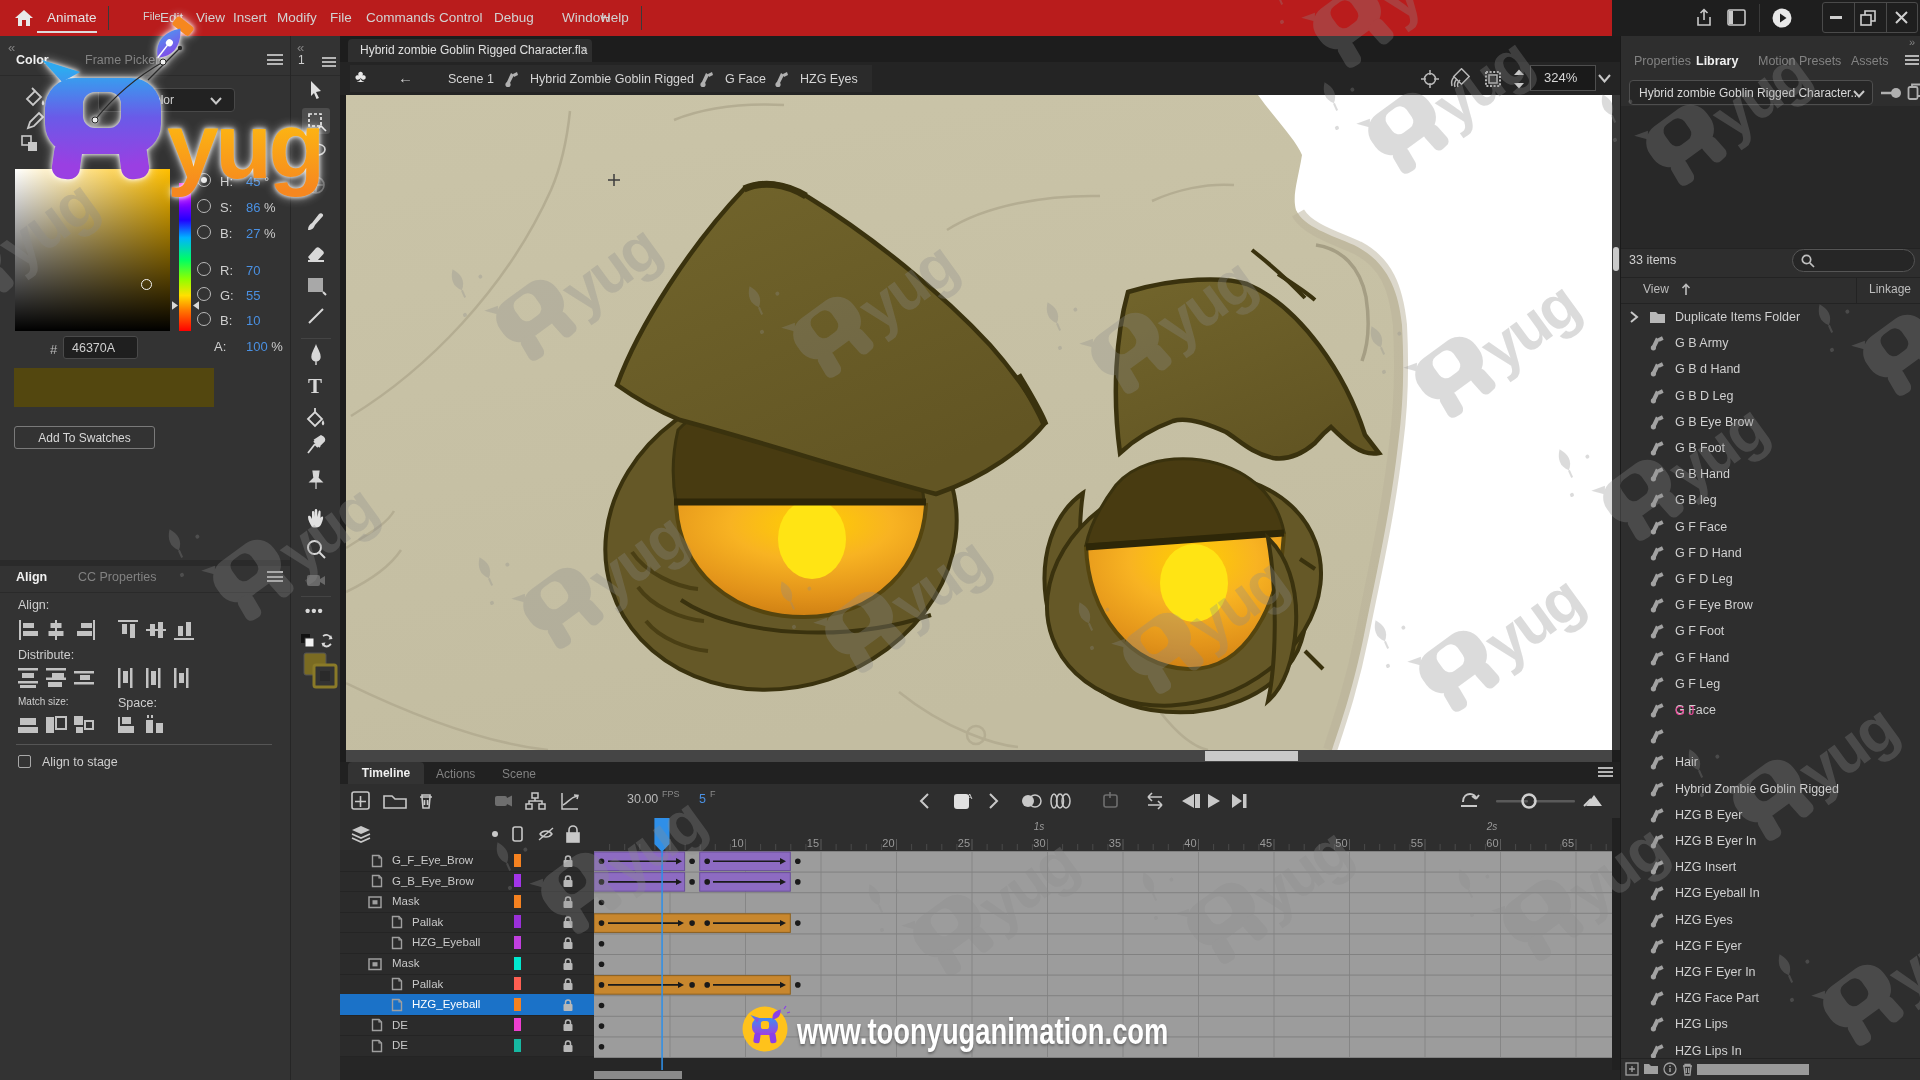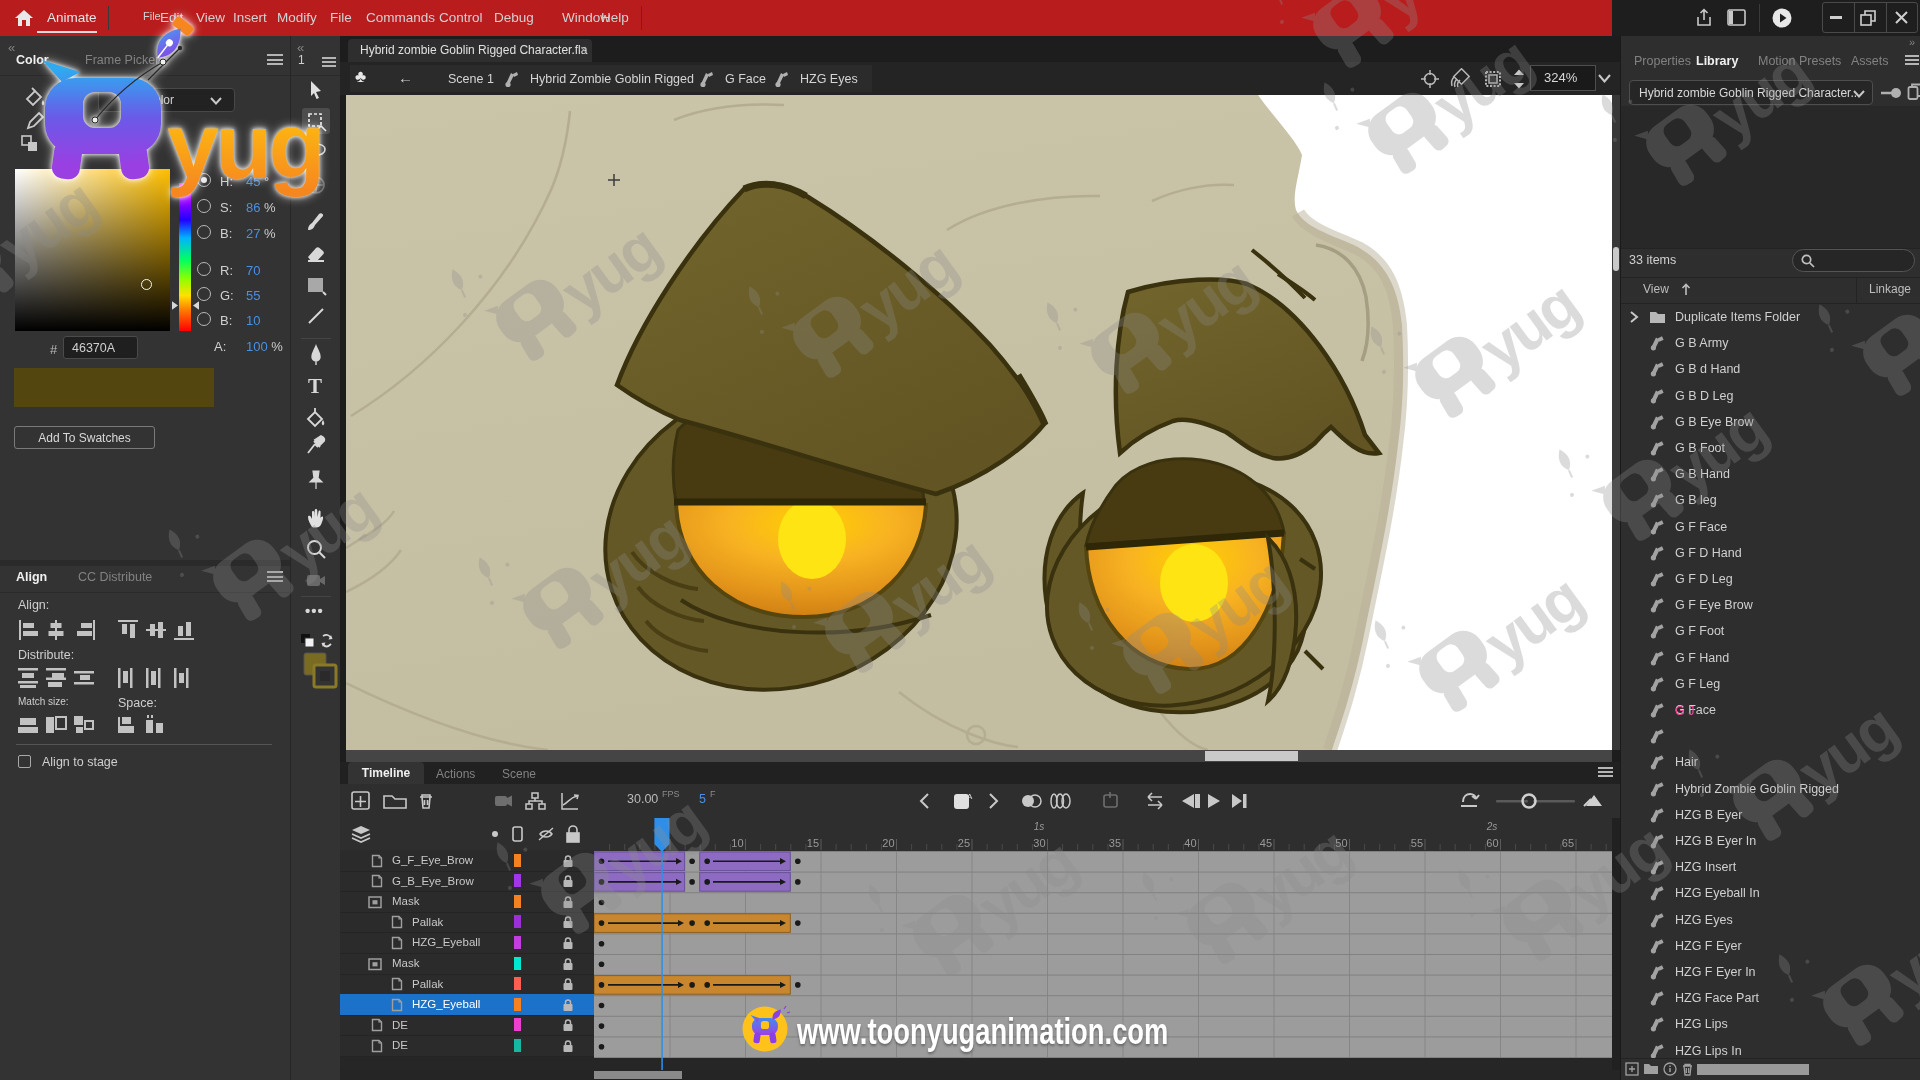--- a/index.html
+++ b/index.html
@@ -142,21 +142,21 @@
  <div class="abs txt" style="left:214px;top:303px;font-size:13px">A:</div>
     <div class="abs blue" style="left:246px;top:303px;font-size:13px">100 <span style="color:#ccc">%</span></div>
  <div class="abs" style="left:50px;top:306px;font-size:13px;color:#bbb">#</div>
  <div class="abs" style="left:63px;top:300px;width:75px;height:23px;background:#1f1f1f;border:1px solid #4a4a4a;border-radius:3px"></div>
  <div class="abs txt" style="left:72px;top:305px;font-size:12.5px">46370A</div>
  <div class="abs" style="left:14px;top:332px;width:200px;height:39px;background:#53470f"></div>
  <div class="abs" style="left:14px;top:390px;width:141px;height:23px;border:1px solid #7a7a7a;border-radius:3px;text-align:center;line-height:22px;font-size:12px;color:#d8d8d8">Add To Swatches</div>
 
  <div class="abs" style="left:0px;top:524px;width:290px;height:6px;background:#2a2a2a"></div>
  <div class="abs" style="left:16px;top:534px;font-size:12.5px;color:#f0f0f0;font-weight:bold">Align</div>
- <div class="abs dim" style="left:78px;top:534px;font-size:12.5px">CC Distribute</div>
+ <div class="abs dim" style="left:78px;top:534px;font-size:12.5px">CC Properties</div>
  <div class="abs" style="left:267px;top:535px;width:16px;height:11px;border-top:2px solid #b5b5b5;border-bottom:2px solid #b5b5b5">
       <div style="margin-top:2.5px;height:2px;background:#b5b5b5"></div>
     </div>
  <div class="abs" style="left:0px;top:556px;width:290px;height:1px;background:#2a2a2a"></div>
  <div class="abs txt" style="left:18px;top:562px;font-size:12.5px">Align:</div>
  <svg class="abs" style="left:18px;top:583px" width="180" height="22" viewBox="0 0 180 22">
       <g fill="#c2c2c2">
   <rect x="1" y="1" width="2" height="20"></rect>
         <rect x="5" y="4" width="11" height="5"></rect>
         <rect x="5" y="12" width="15" height="5"></rect>

